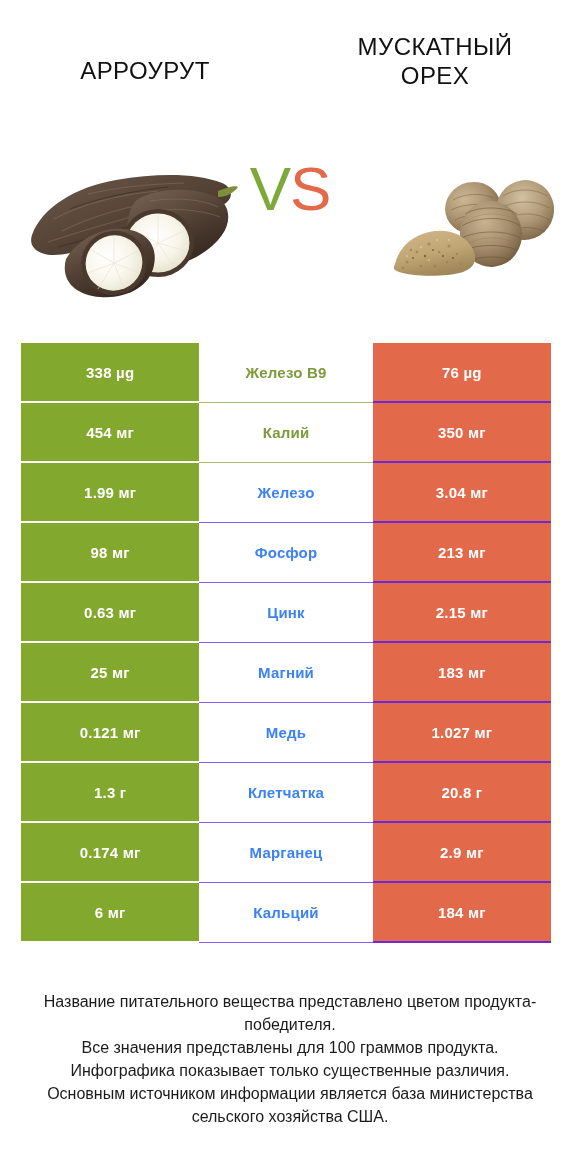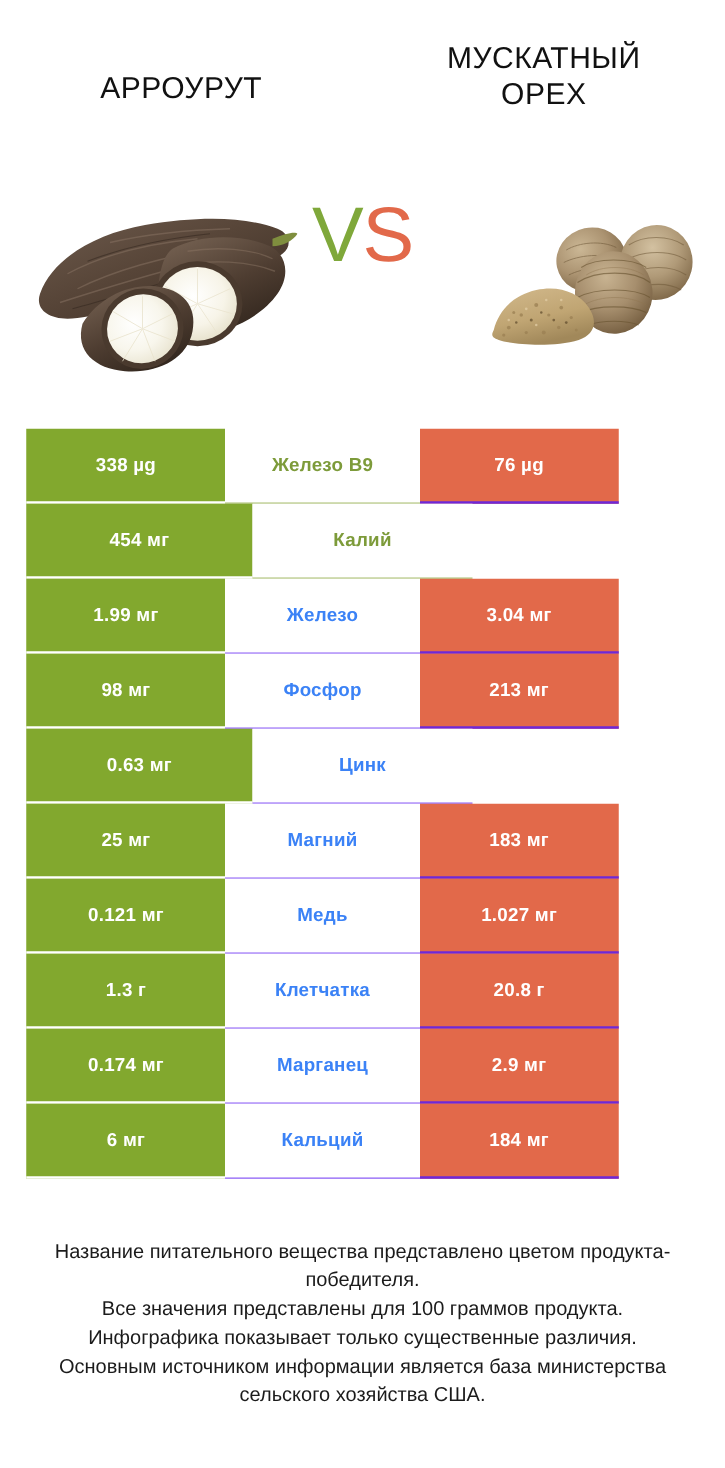--- a/index.html
+++ b/index.html
@@ -68,21 +68,21 @@
     font-family: "Liberation Sans", sans-serif;
   }
   .vs .v { color: #7FA83A; }
   .vs .s { color: #E2694A; }
 
   
   .table {
     position: absolute;
     left: 21px;
     top: 343px;
-    width: 474px;
+    width: 530px;
   }
   .row {
     display: flex;
     height: 60px;
     box-sizing: border-box;
   }
   .cell {
     display: flex;
     align-items: center;
     justify-content: center;
@@ -314,34 +314,36 @@
 
 <div class="table" id="comparison-table">
     <div class="row">
       <div class="cell left-val">338 µg</div>
       <div class="cell label green">Железо B9</div>
       <div class="cell right-val">76 µg</div>
     </div>
     <div class="row">
       <div class="cell left-val">454 мг</div>
       <div class="cell label green">Калий</div>
+      <div class="cell right-val">350 мг</div>
     </div>
     <div class="row">
       <div class="cell left-val">1.99 мг</div>
       <div class="cell label orange">Железо</div>
       <div class="cell right-val">3.04 мг</div>
     </div>
     <div class="row">
       <div class="cell left-val">98 мг</div>
       <div class="cell label orange">Фосфор</div>
       <div class="cell right-val">213 мг</div>
     </div>
     <div class="row">
       <div class="cell left-val">0.63 мг</div>
       <div class="cell label orange">Цинк</div>
+      <div class="cell right-val">2.15 мг</div>
     </div>
     <div class="row">
       <div class="cell left-val">25 мг</div>
       <div class="cell label orange">Магний</div>
       <div class="cell right-val">183 мг</div>
     </div>
     <div class="row">
       <div class="cell left-val">0.121 мг</div>
       <div class="cell label orange">Медь</div>
       <div class="cell right-val">1.027 мг</div>

